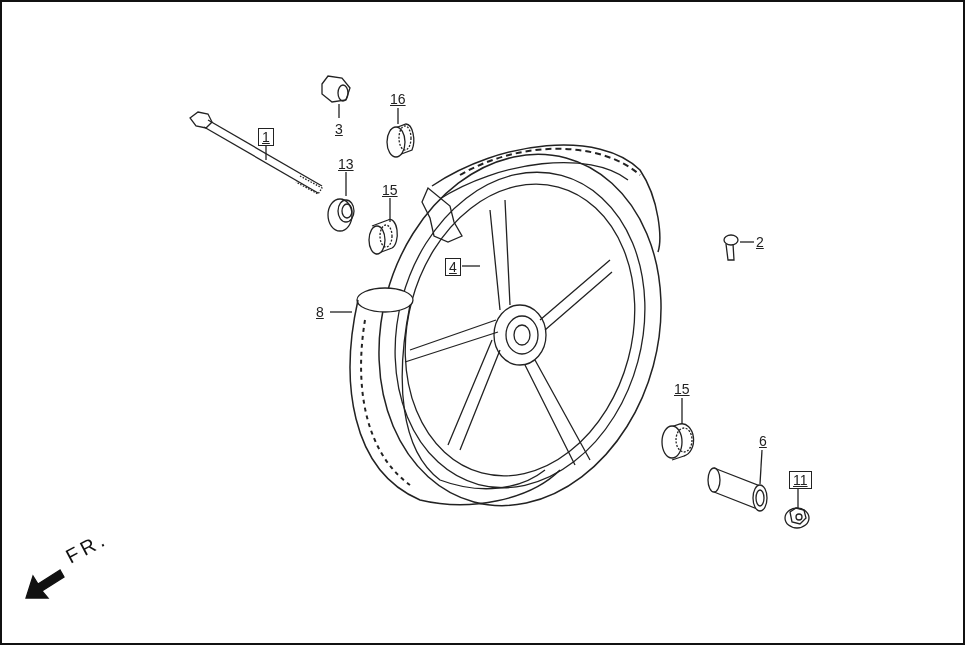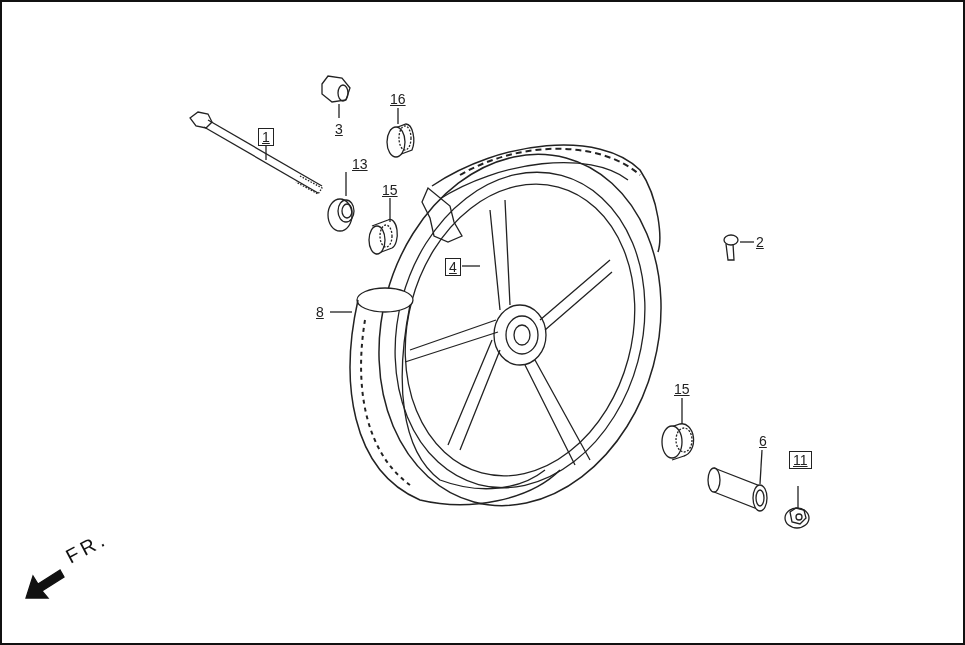--- a/index.html
+++ b/index.html
@@ -112,19 +112,19 @@
 
   <path d="M60 570 L 38 584 L 33 576 L 26 598 L 48 598 L 42 591 L 64 577 Z" fill="#111" stroke="#111"></path>
 </svg>
 
 <div class="lbl boxed" style="left:258px;top:128px;">1</div>
 <div class="lbl" style="left:756px;top:235px;">2</div>
 <div class="lbl" style="left:335px;top:122px;">3</div>
 <div class="lbl boxed" style="left:445px;top:258px;">4</div>
 <div class="lbl" style="left:759px;top:434px;">6</div>
 <div class="lbl" style="left:316px;top:305px;">8</div>
-<div class="lbl boxed" style="left:789px;top:451px;">11</div>
-<div class="lbl" style="left:352px;top:157px;">13</div>
+<div class="lbl boxed" style="left:789px;top:471px;">11</div>
+<div class="lbl" style="left:338px;top:157px;">13</div>
 <div class="lbl" style="left:382px;top:183px;">15</div>
 <div class="lbl" style="left:674px;top:382px;">15</div>
 <div class="lbl" style="left:390px;top:92px;">16</div>
 
 <div class="fr">FR.</div>
 
 </body></html>

